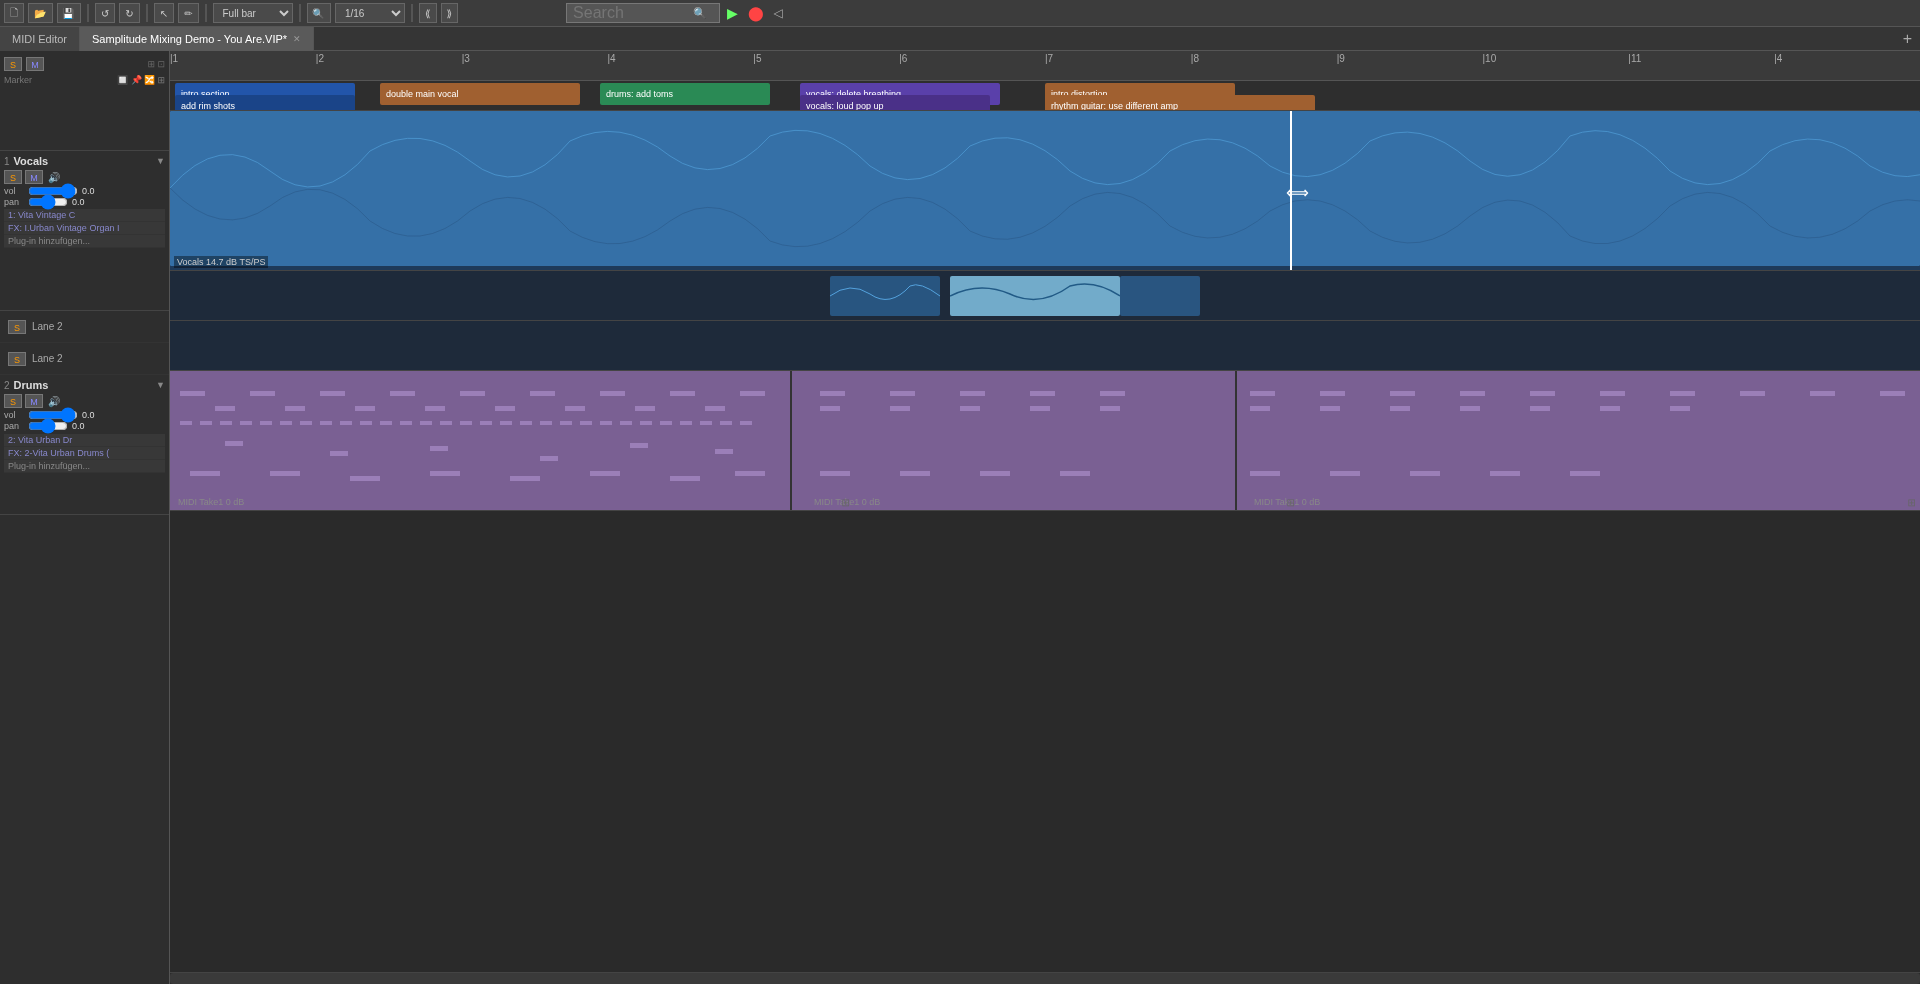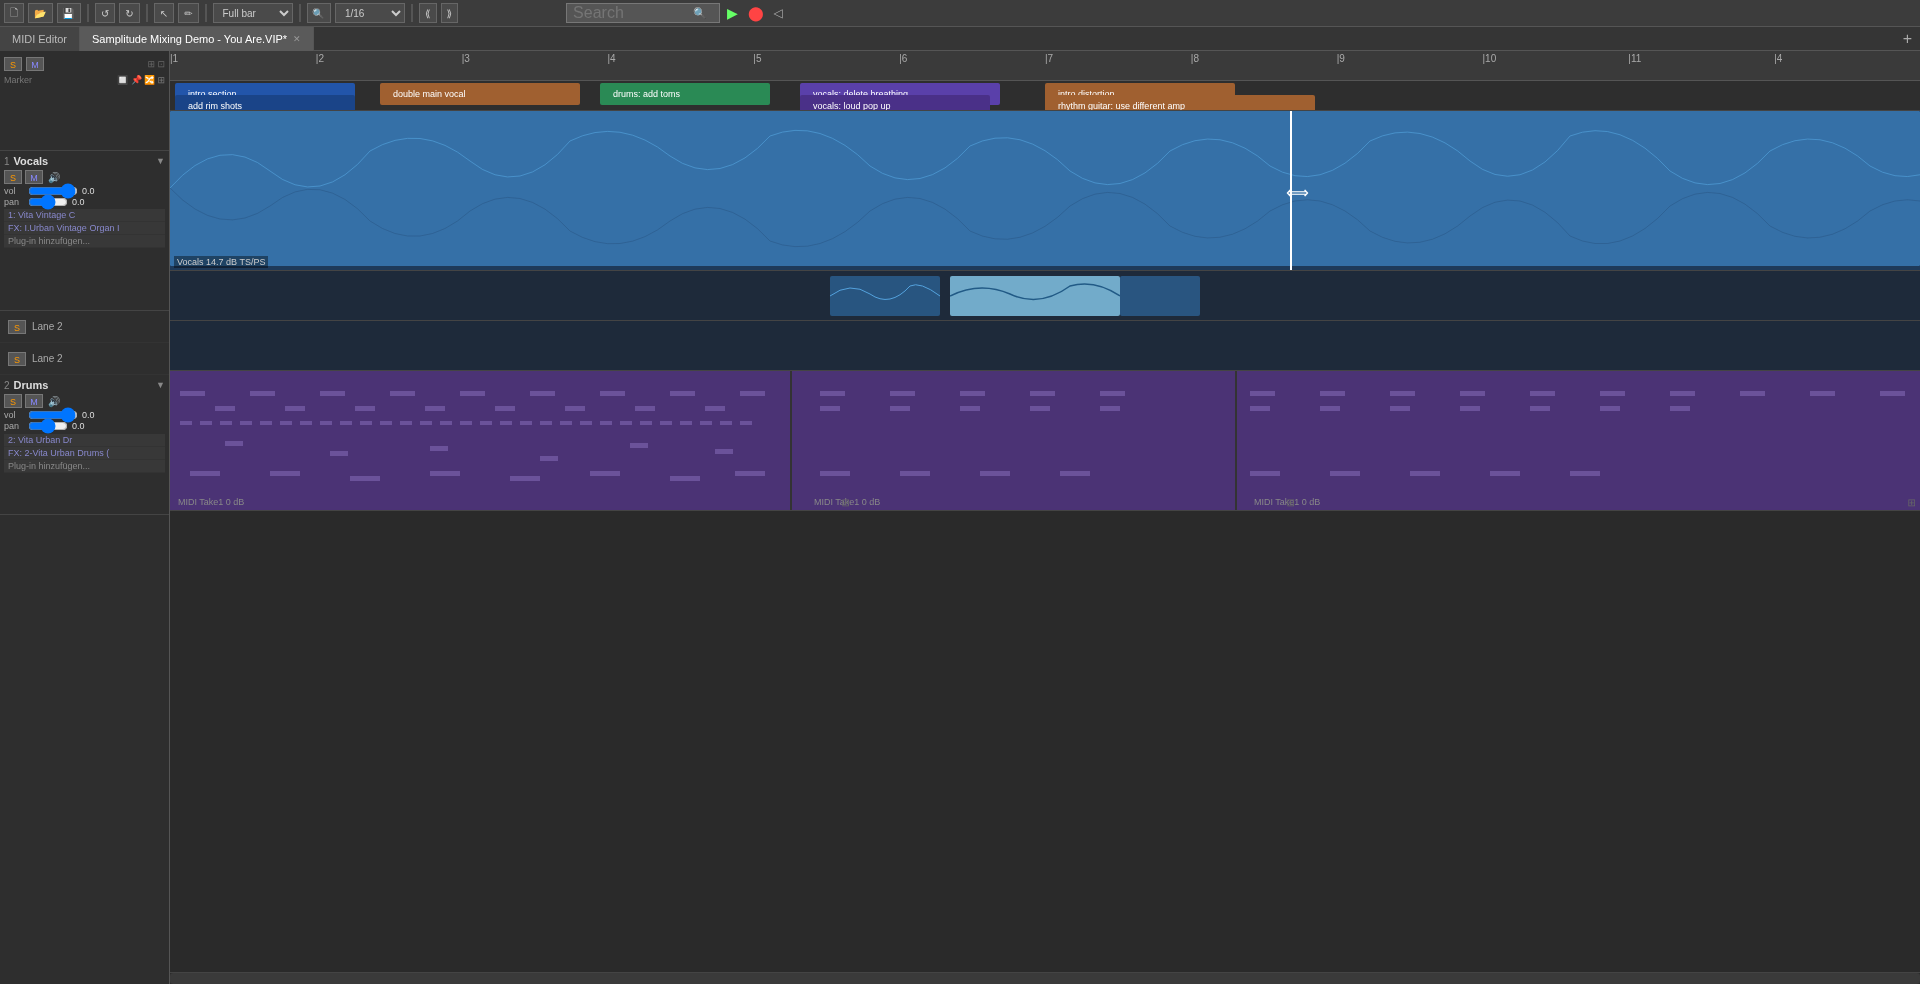--- a/index.html
+++ b/index.html
@@ -78,32 +78,32 @@
 
     #tracks-container { flex: 1; overflow: hidden; position: relative; }
 
     
     #marker-bar {
       height: 30px; background: #2e2e2e; border-bottom: 1px solid #444;
       position: relative; overflow: hidden;
     }
     .marker-chip {
       position: absolute; top: 2px; height: 22px; border-radius: 2px;
-      padding: 2px 13px; font-size: 9px; white-space: nowrap; overflow: hidden;
+      padding: 2px 6px; font-size: 9px; white-space: nowrap; overflow: hidden;
       display: flex; align-items: center; color: #fff;
     }
 
     
     .track-lane {
       position: relative; border-bottom: 1px solid #444; overflow: hidden;
     }
     .track-lane.vocals { height: 160px; background: #1e3a5a; }
     .track-lane.lane1 { height: 50px; background: #1e2a3a; }
     .track-lane.lane2 { height: 50px; background: #1e2a3a; }
-    .track-lane.drums { height: 140px; background: #0f172a; }
+    .track-lane.drums { height: 140px; background: #fef9c3; }
 
     
     .waveform-block {
       position: absolute; border-radius: 2px; overflow: hidden;
     }
 
     
     #playhead {
       position: absolute; top: 0; bottom: 0; width: 2px; background: #fff;
       z-index: 10; pointer-events: none;

